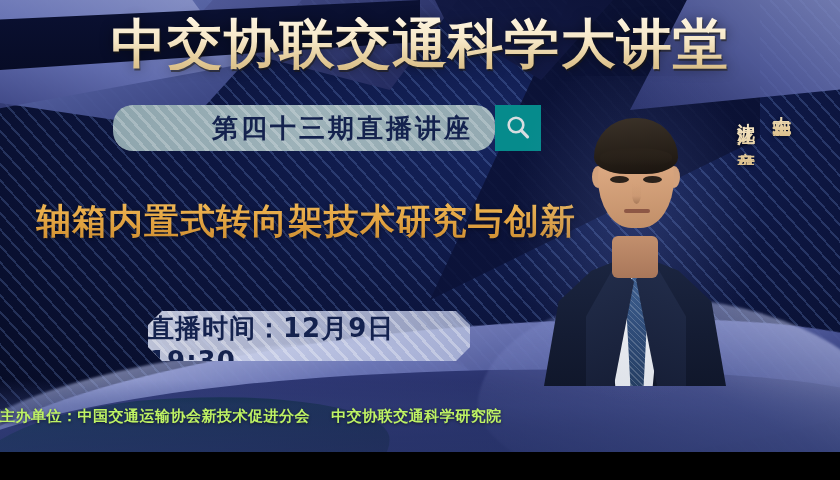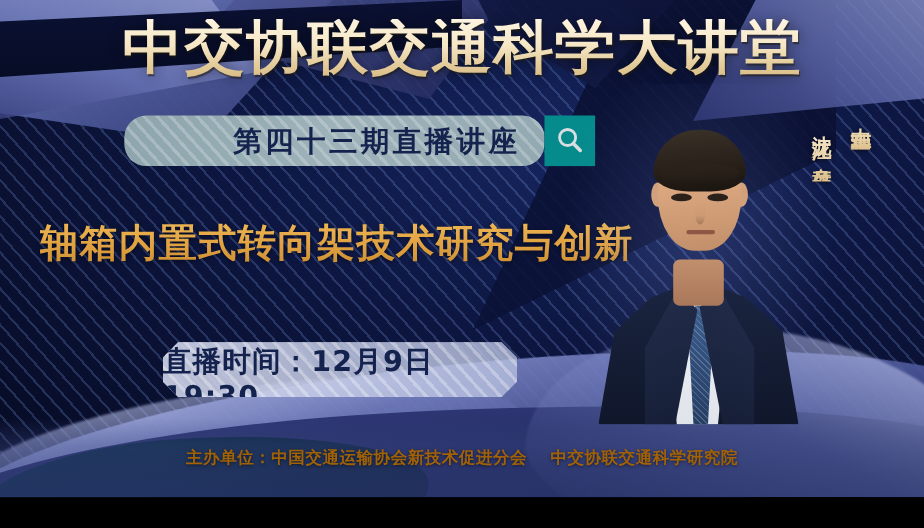--- a/index.html
+++ b/index.html
@@ -291,22 +291,21 @@
     -webkit-background-clip:text;background-clip:text;color:transparent;
     filter:drop-shadow(0 1px 2px rgba(0,0,0,.55));
     white-space:pre;
   }
   .v-company{right:44px;top:100px;font-size:19px;}
   .v-person{right:82px;top:108px;font-size:18px;}
 
   
   .footer-text{
     position:absolute;left:0;right:0;bottom:26px;
-    text-align:center;
-    color:#a16207;
+    color:#bef264;
     font-size:15px;font-weight:bold;letter-spacing:.5px;
     font-family:"DejaVu Sans","Liberation Sans",sans-serif;
     text-shadow:0 1px 3px rgba(0,0,0,.55);
     white-space:pre;
   }
 </style>
 </head>
 <body>
 
 <div id="poster">

